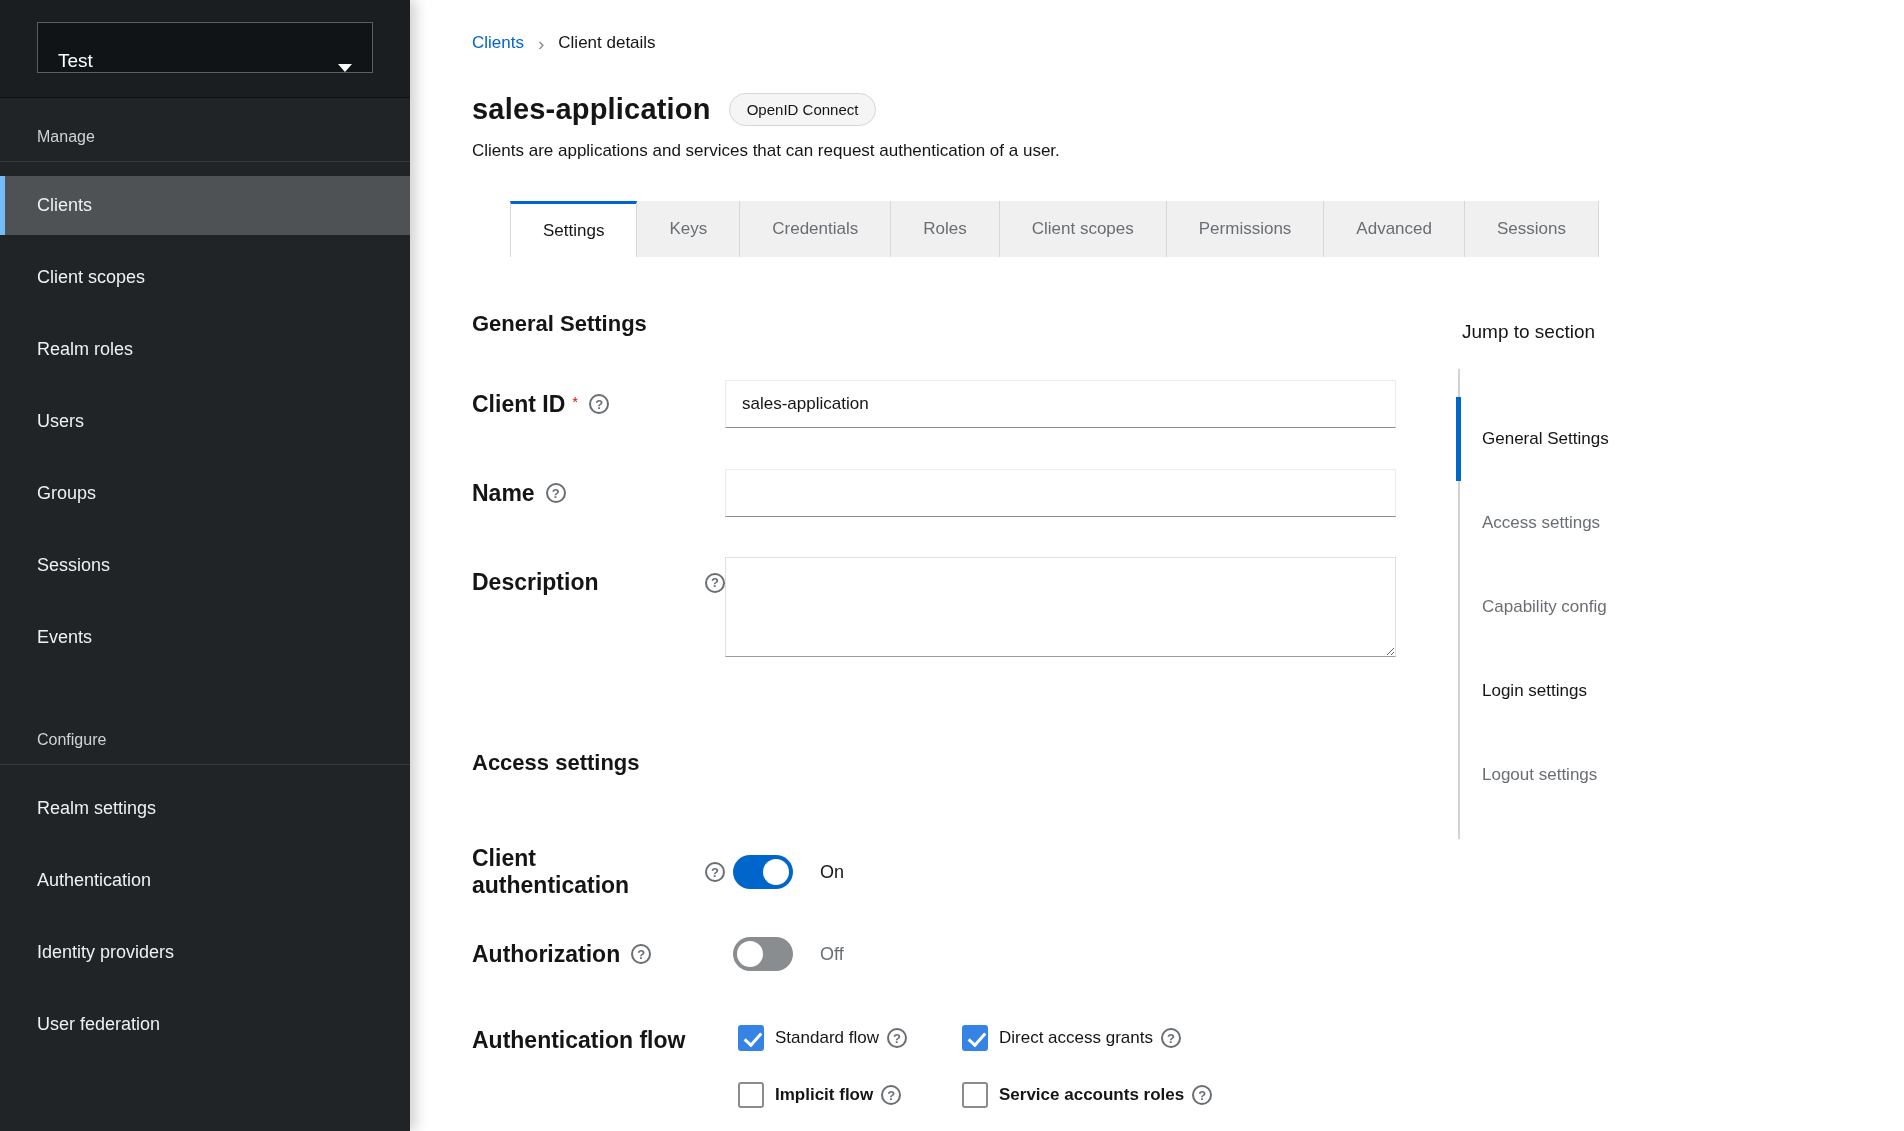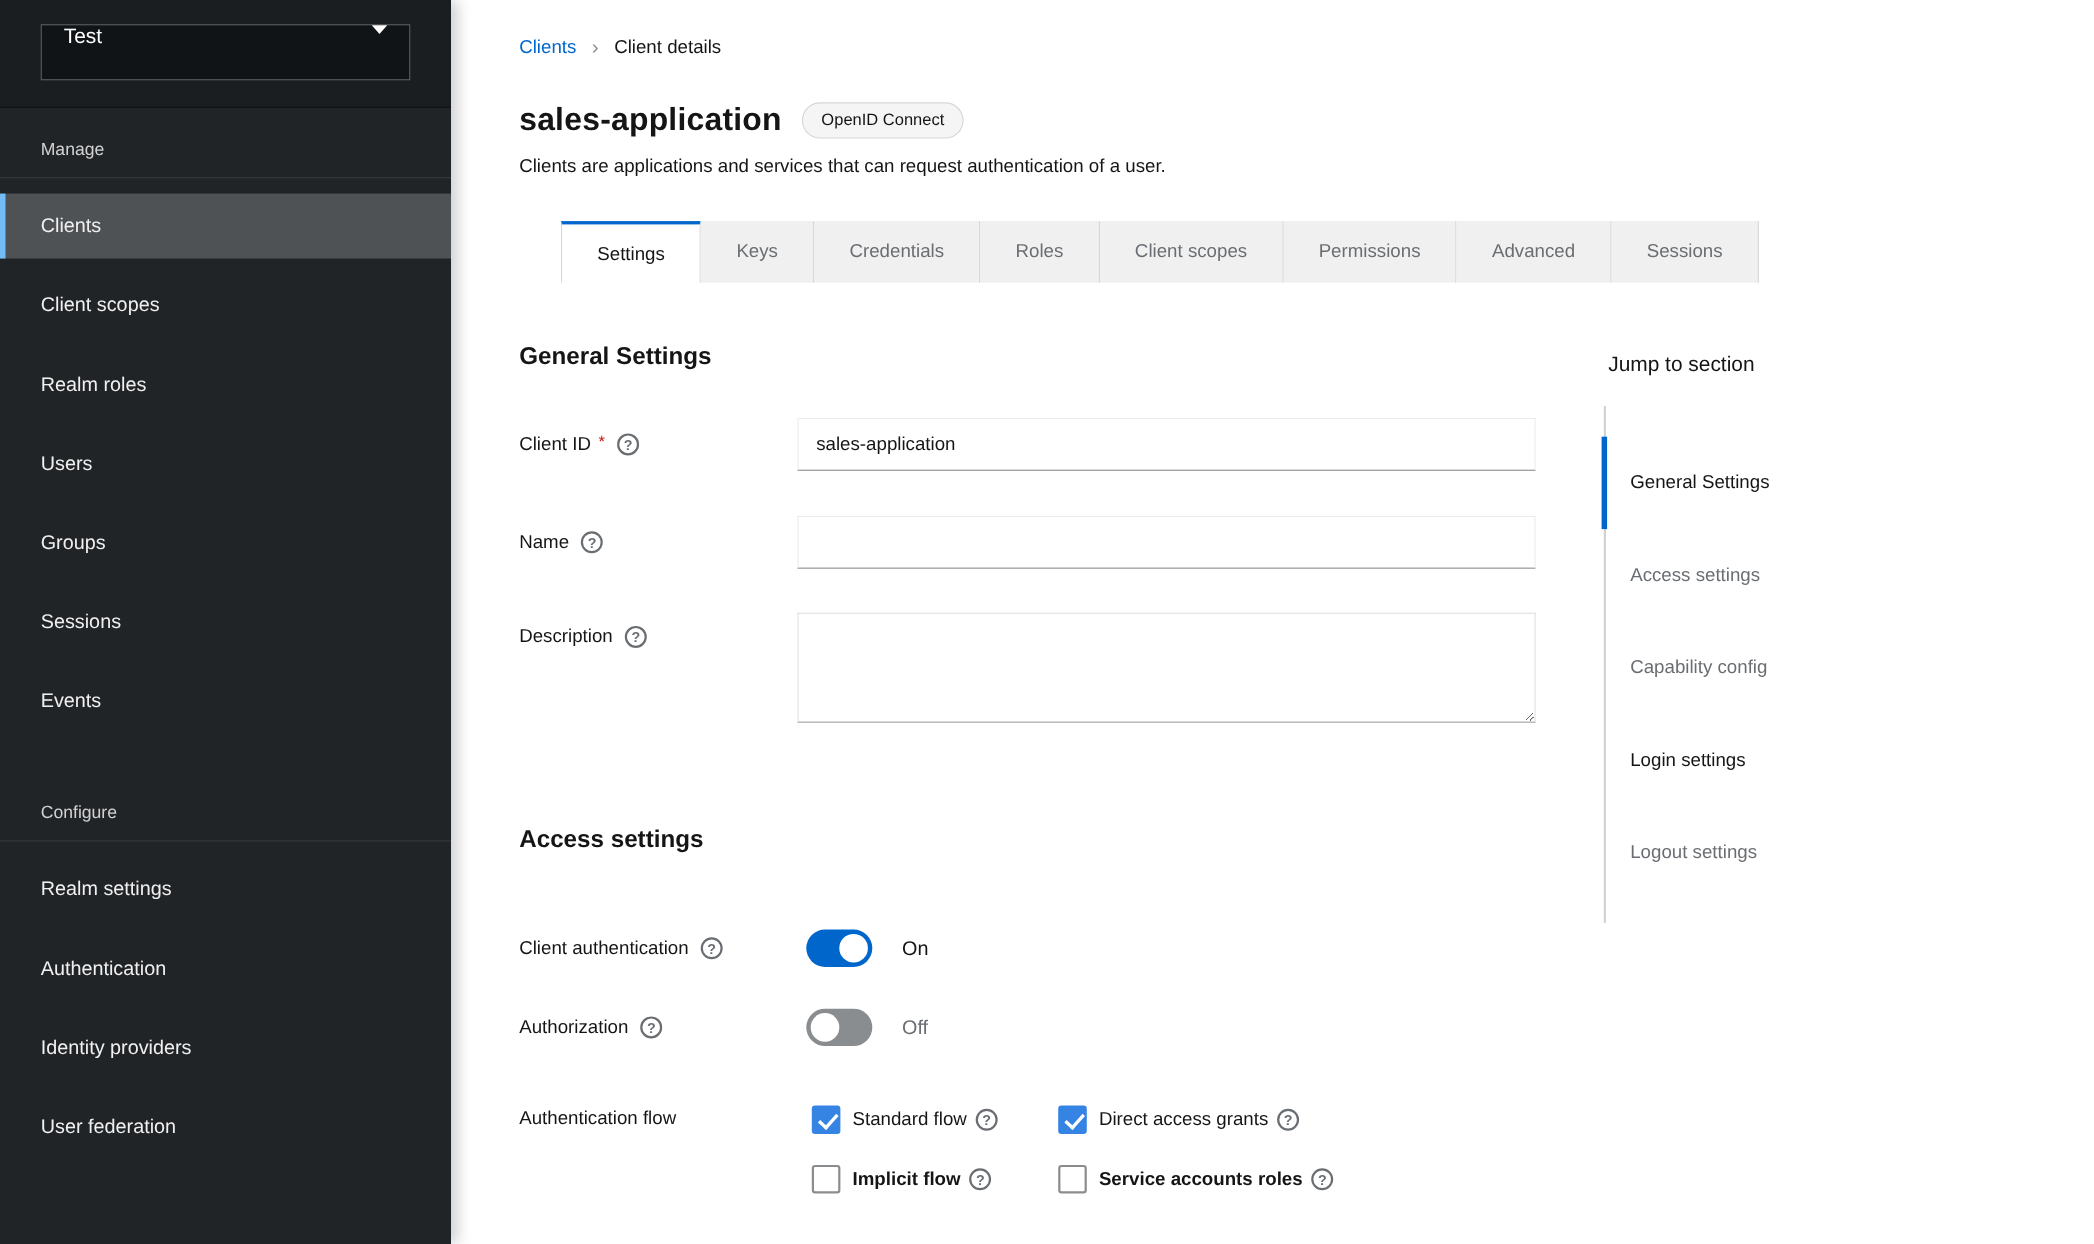--- a/index.html
+++ b/index.html
@@ -5,21 +5,21 @@
   * { margin:0; padding:0; box-sizing:border-box; }
   html,body { width:1904px; height:1131px; overflow:hidden; background:#fff;
               font-family:"Liberation Sans", sans-serif; color:#151515; }
 
   
   .sidebar { position:absolute; left:0; top:0; width:410px; height:1131px;
              background:#212427; box-shadow:6px 0 12px rgba(0,0,0,.18); }
   .masthead { height:98px; background:#1b1e21; border-bottom:1px solid #0e1013; position:relative; }
   .realm-selector { position:absolute; left:37px; top:22px; width:336px; height:51px;
                     background:#111417; border:1px solid #5b5e63; display:flex;
-                    align-items:flex-start; padding:0 20px; cursor:pointer; }
+                    align-items:flex-end; padding:0 20px; cursor:pointer; }
   .realm-selector .realm-label { color:#fff; font-size:19px; flex:1; }
   .caret-down-light { width:0; height:0; border-left:7px solid transparent;
                       border-right:7px solid transparent; border-top:8px solid #fff; }
   .nav-group-label { color:#d2d2d2; font-size:16px; padding:0 0 0 37px; }
   .nav-group-label.manage { margin-top:30px; }
   .nav-group-label.configure { margin-top:64px; }
   .nav-divider { border:0; border-top:1px solid #35383c; margin-top:15px; }
   .nav-list { list-style:none; margin-top:14px; }
   .nav-item { height:59px; margin-bottom:13px; display:flex; align-items:center;
               padding-left:37px; color:#f0f0f0; font-size:18px; cursor:pointer; }
@@ -72,34 +72,34 @@
 
   
   .body { position:relative; }
   .form-col { width:924px; padding-top:53px; }
   .section-heading { font-size:22px; font-weight:600; line-height:28px; }
   .section-heading.access { margin-top:92px; }
 
   .form-row { display:flex; align-items:center; }
   .form-row.top { align-items:flex-start; }
   .field-label-col { width:253px; flex:none; display:flex; align-items:center; }
-  .field-label { font-size:17px; font-weight:400; }
+  .field-label { font-size:23px; font-weight:700; }
   .required-star { color:#c9190b; font-size:15px; margin-left:7px; margin-top:-6px; }
   .field-label-col .help-icon { margin-left:11px; }
 
   .text-input { width:671px; height:48px; border:1px solid #ececec;
                 border-bottom:1px solid #8a8d90; font-family:"Liberation Sans",sans-serif;
                 font-size:17px; color:#151515; padding:0 16px; background:#fff; outline:none; }
   .row-clientid { margin-top:42px; }
   .row-name { margin-top:41px; }
   .row-desc { margin-top:40px; }
   .textarea-input { width:671px; height:100px; border:1px solid #e0e0e0;
                     border-bottom:1px solid #9a9da0; font-family:"Liberation Sans",sans-serif;
                     font-size:17px; padding:10px 16px; outline:none; resize:both; }
-  .row-desc .field-label-col { padding-top:12px; }
+  .row-desc .field-label-col { padding-top:12px;justify-content:space-between; }
 
   .row-toggle { margin-top:38px; }
   .row-toggle.first { margin-top:68px; }
   .toggle-cell { display:flex; align-items:center; padding-left:8px; }
   .state-label { font-size:18px; margin-left:27px; }
   .state-label.off { color:#6a6e73; }
 
   .row-cb { margin-top:54px; }
   .row-cb2 { margin-top:28px; margin-left:253px;font-weight:bold; }
   .cb-cell { display:flex; padding-left:13px; }

